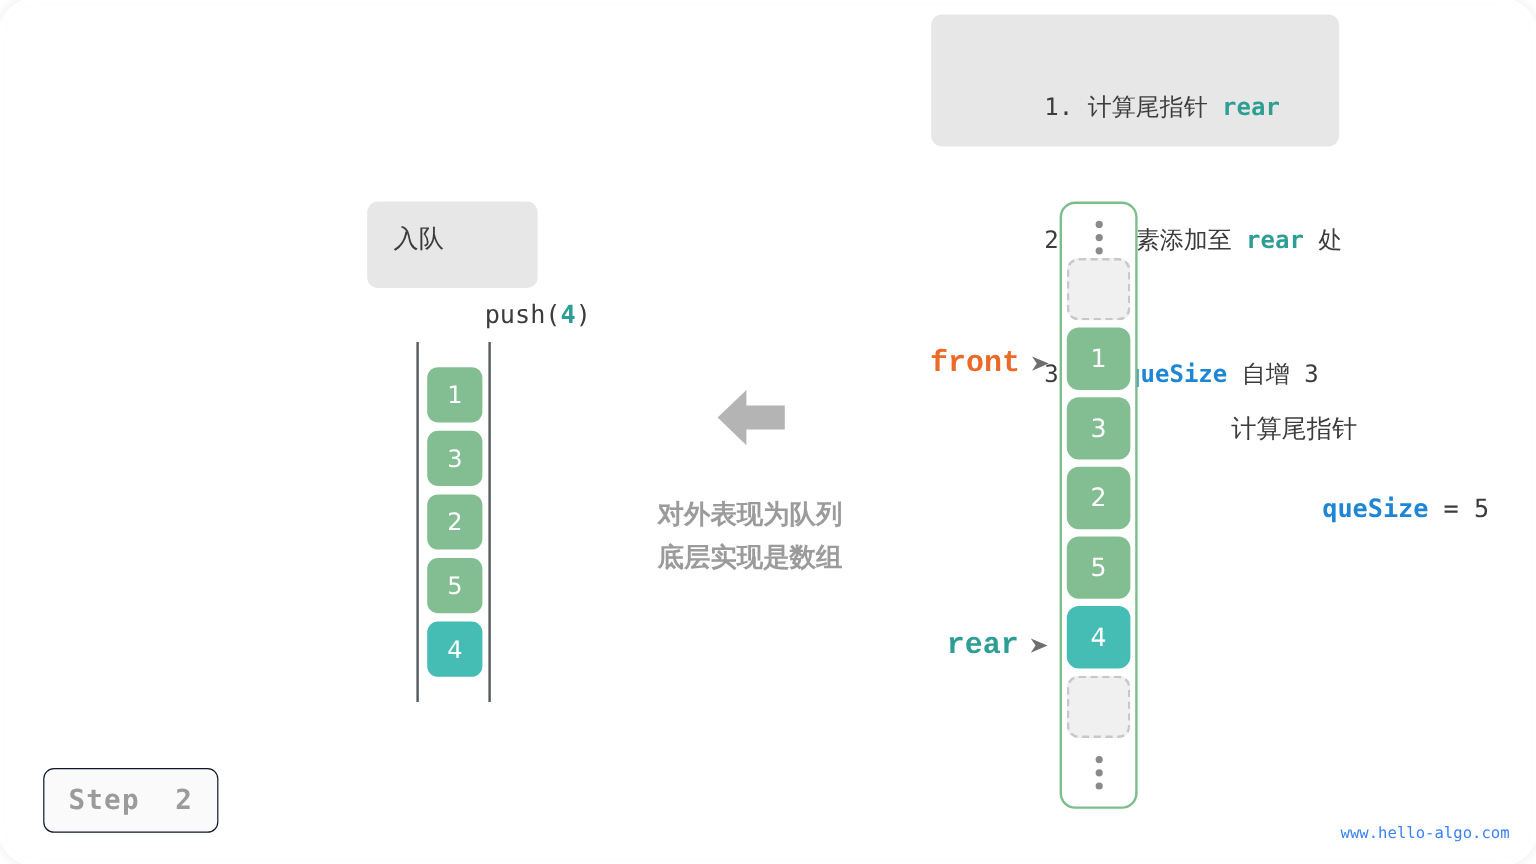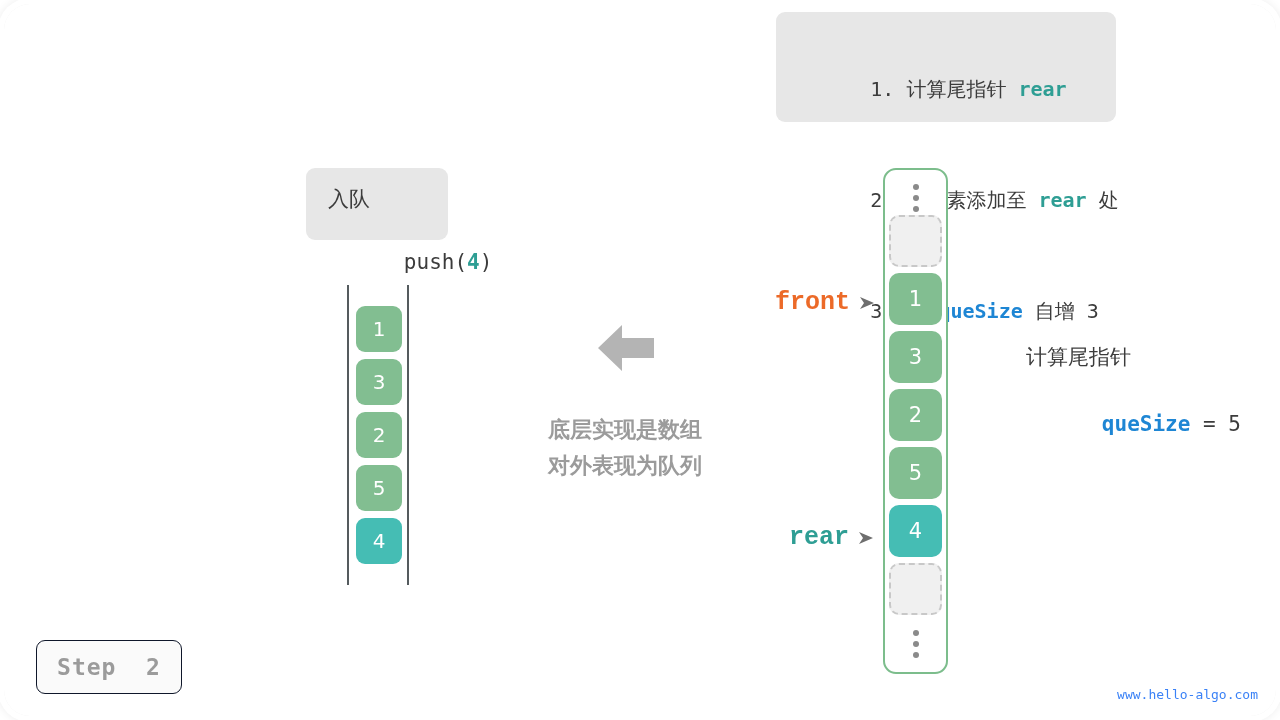--- a/index.html
+++ b/index.html
@@ -262,22 +262,22 @@
         <span>4</span>
       </div>
   </div>
 
   <div id="center-arrow">
     <svg width="60" height="56" viewBox="0 0 60 56" aria-hidden="true">
       <path d="M2 28 L26 5 L26 18 L58 18 L58 38 L26 38 L26 51 Z" fill="#b4b4b4"></path>
     </svg>
   </div>
   <div id="center-caption">
+    <div>对外表现为队列</div>
     <div>底层实现是数组</div>
-    <div>对外表现为队列</div>
   </div>
 
   <div id="array-box">
     <div class="dots" id="dots-top">
       <span></span>
         <span></span>
         <span></span>
     </div>
 
     <div class="acell empty" style="top:45px">

